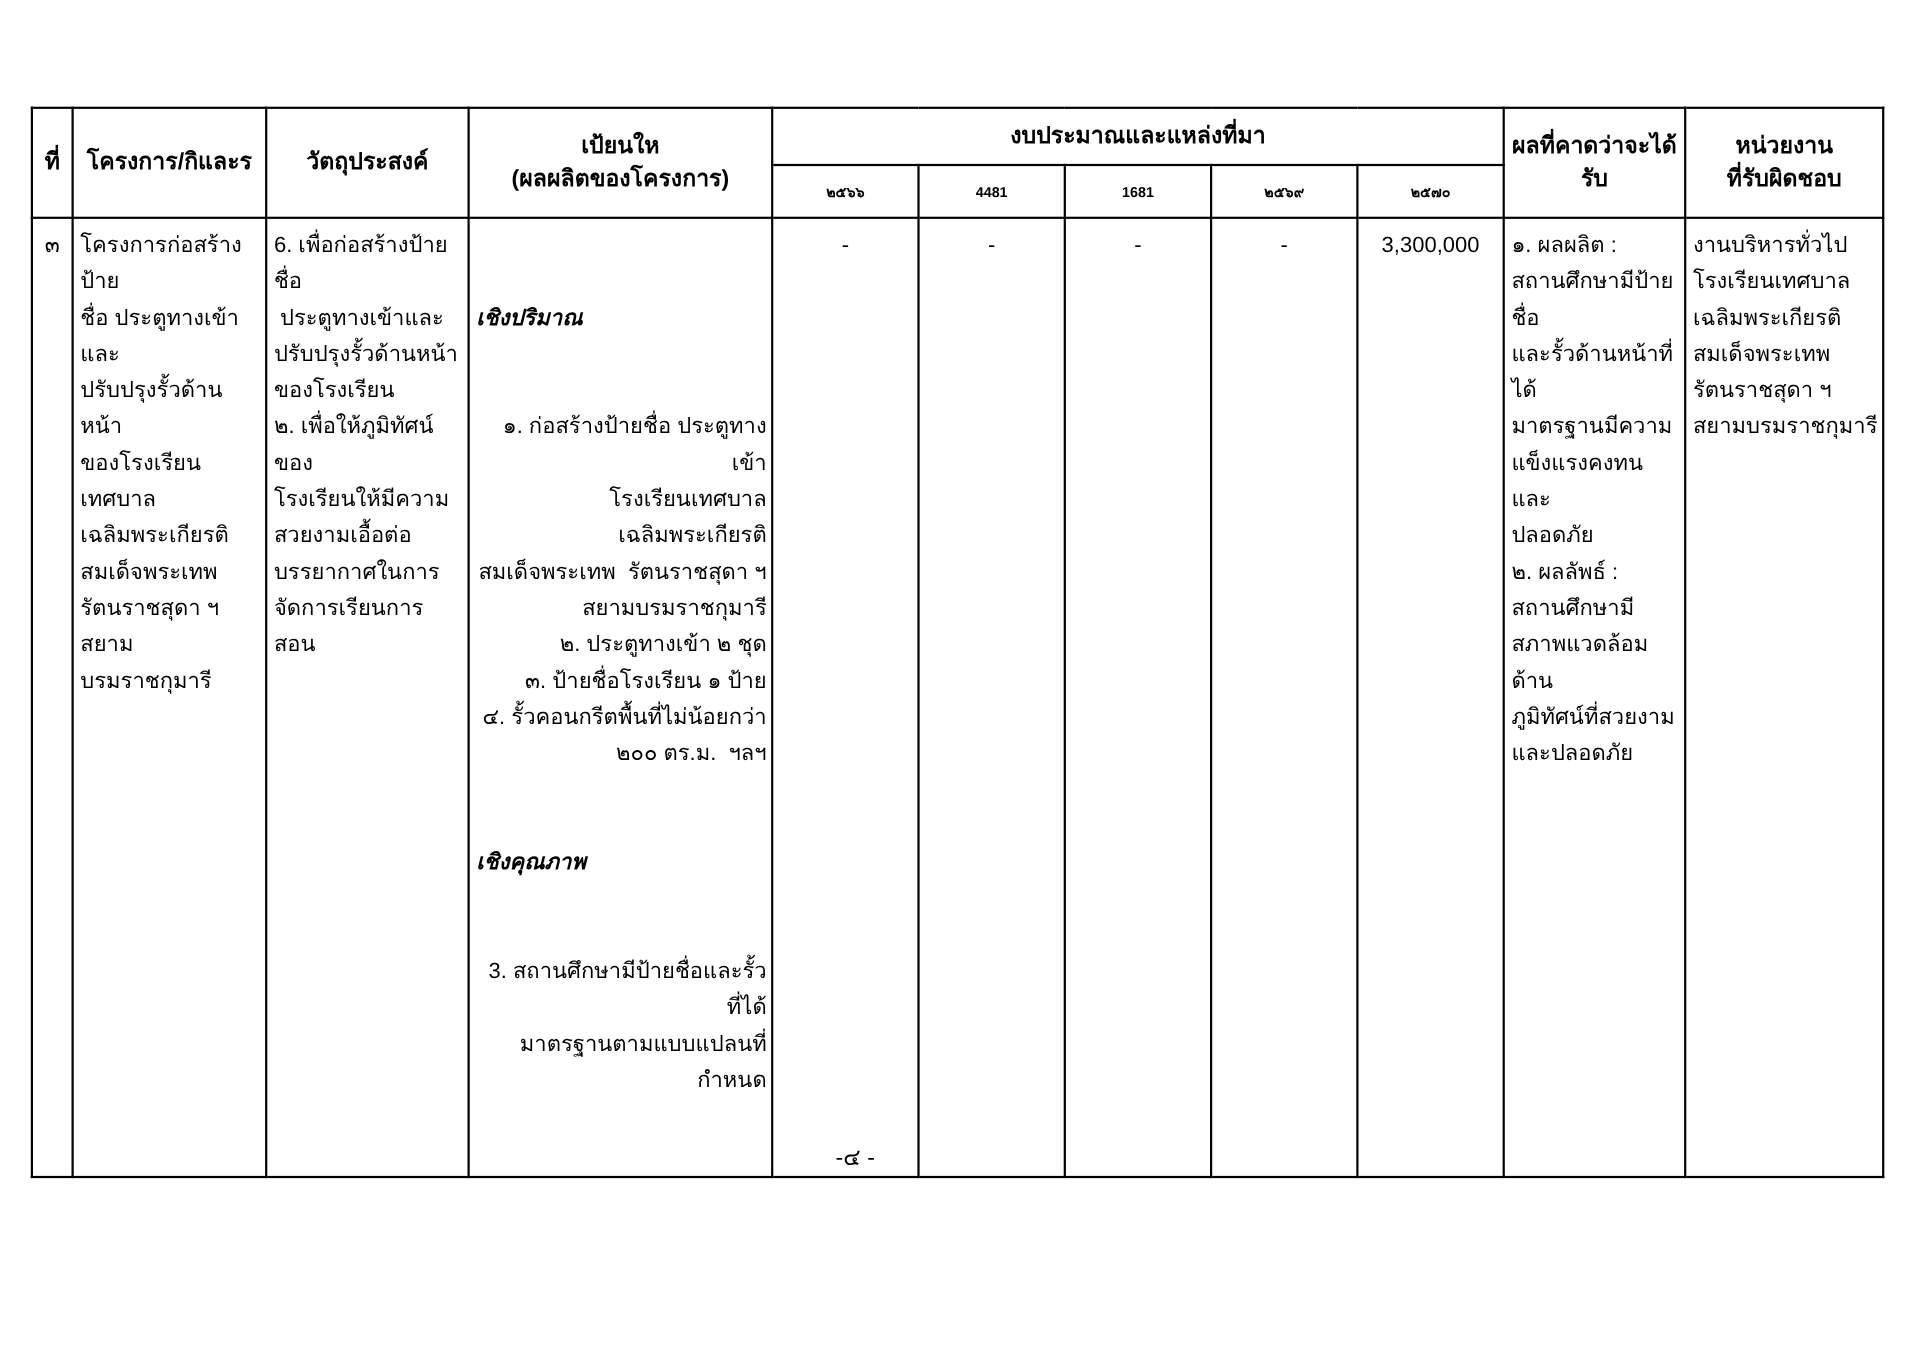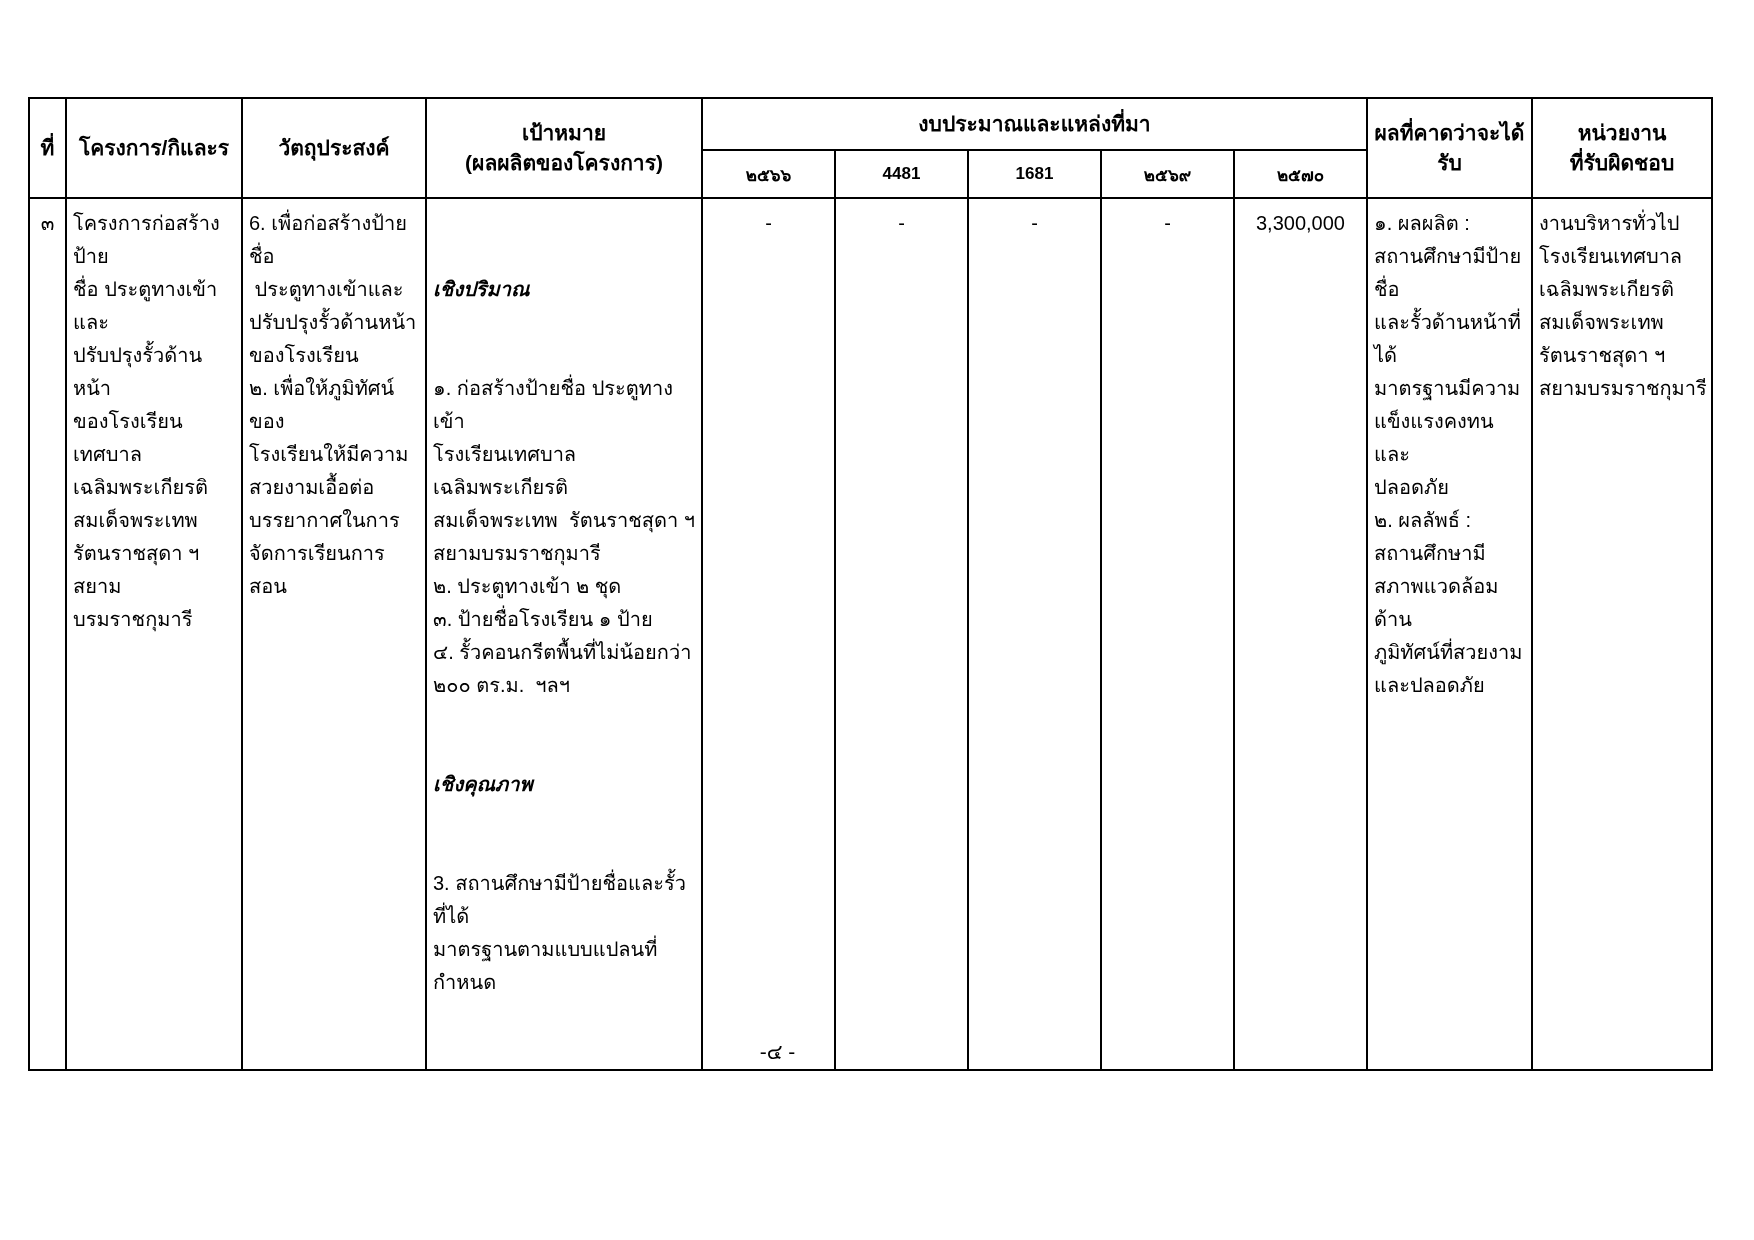--- a/index.html
+++ b/index.html
@@ -30,21 +30,21 @@
   th.hdr {
     font-size: 21px;
     font-weight: bold;
     text-align: center;
     vertical-align: middle;
     white-space: pre-line;
     line-height: 30px;
     padding: 2px 4px;
   }
   th.hdr-year {
-    font-size: 17px;
+    font-size: 13px;
     font-weight: bold;
     text-align: center;
     vertical-align: middle;
     padding: 2px 2px;
   }
   td.cell {
     font-size: 20px;
     vertical-align: top;
     line-height: 33px;
     padding: 8px 4px 4px 6px;
@@ -62,20 +62,21 @@
     padding-right: 2px;
     white-space: nowrap;
   }
   .target-heading {
     font-weight: bold;
     white-space: pre-wrap;
     font-style: italic;
   }
   .target-body {
     white-space: pre-wrap;
+    text-align: right;
   }
   .page-footer {
     position: absolute;
     top: 1035px;
     left: 695px;
     width: 165px;
     text-align: center;
     font-size: 21px;
   }
 </style>
@@ -94,21 +95,21 @@
     <col style="width:133px">
     <col style="width:133px">
     <col style="width:165px">
     <col style="width:180px">
   </colgroup>
   <thead>
     <tr style="height:52px;">
       <th class="hdr" rowspan="2">ที่</th>
       <th class="hdr" rowspan="2">โครงการ/กิและร</th>
       <th class="hdr" rowspan="2">วัตถุประสงค์</th>
-      <th class="hdr" rowspan="2">เป้าหมาย
+      <th class="hdr" rowspan="2">เป้ยนให
 (ผลผลิตของโครงการ)</th>
       <th class="hdr" colspan="5">งบประมาณและแหล่งที่มา</th>
       <th class="hdr" rowspan="2">ผลที่คาดว่าจะได้รับ</th>
       <th class="hdr" rowspan="2">หน่วยงาน
 ที่รับผิดชอบ</th>
     </tr>
     <tr style="height:48px;">
       <th class="hdr-year">๒๕๖๖</th>
       <th class="hdr-year">4481</th>
       <th class="hdr-year">1681</th>

